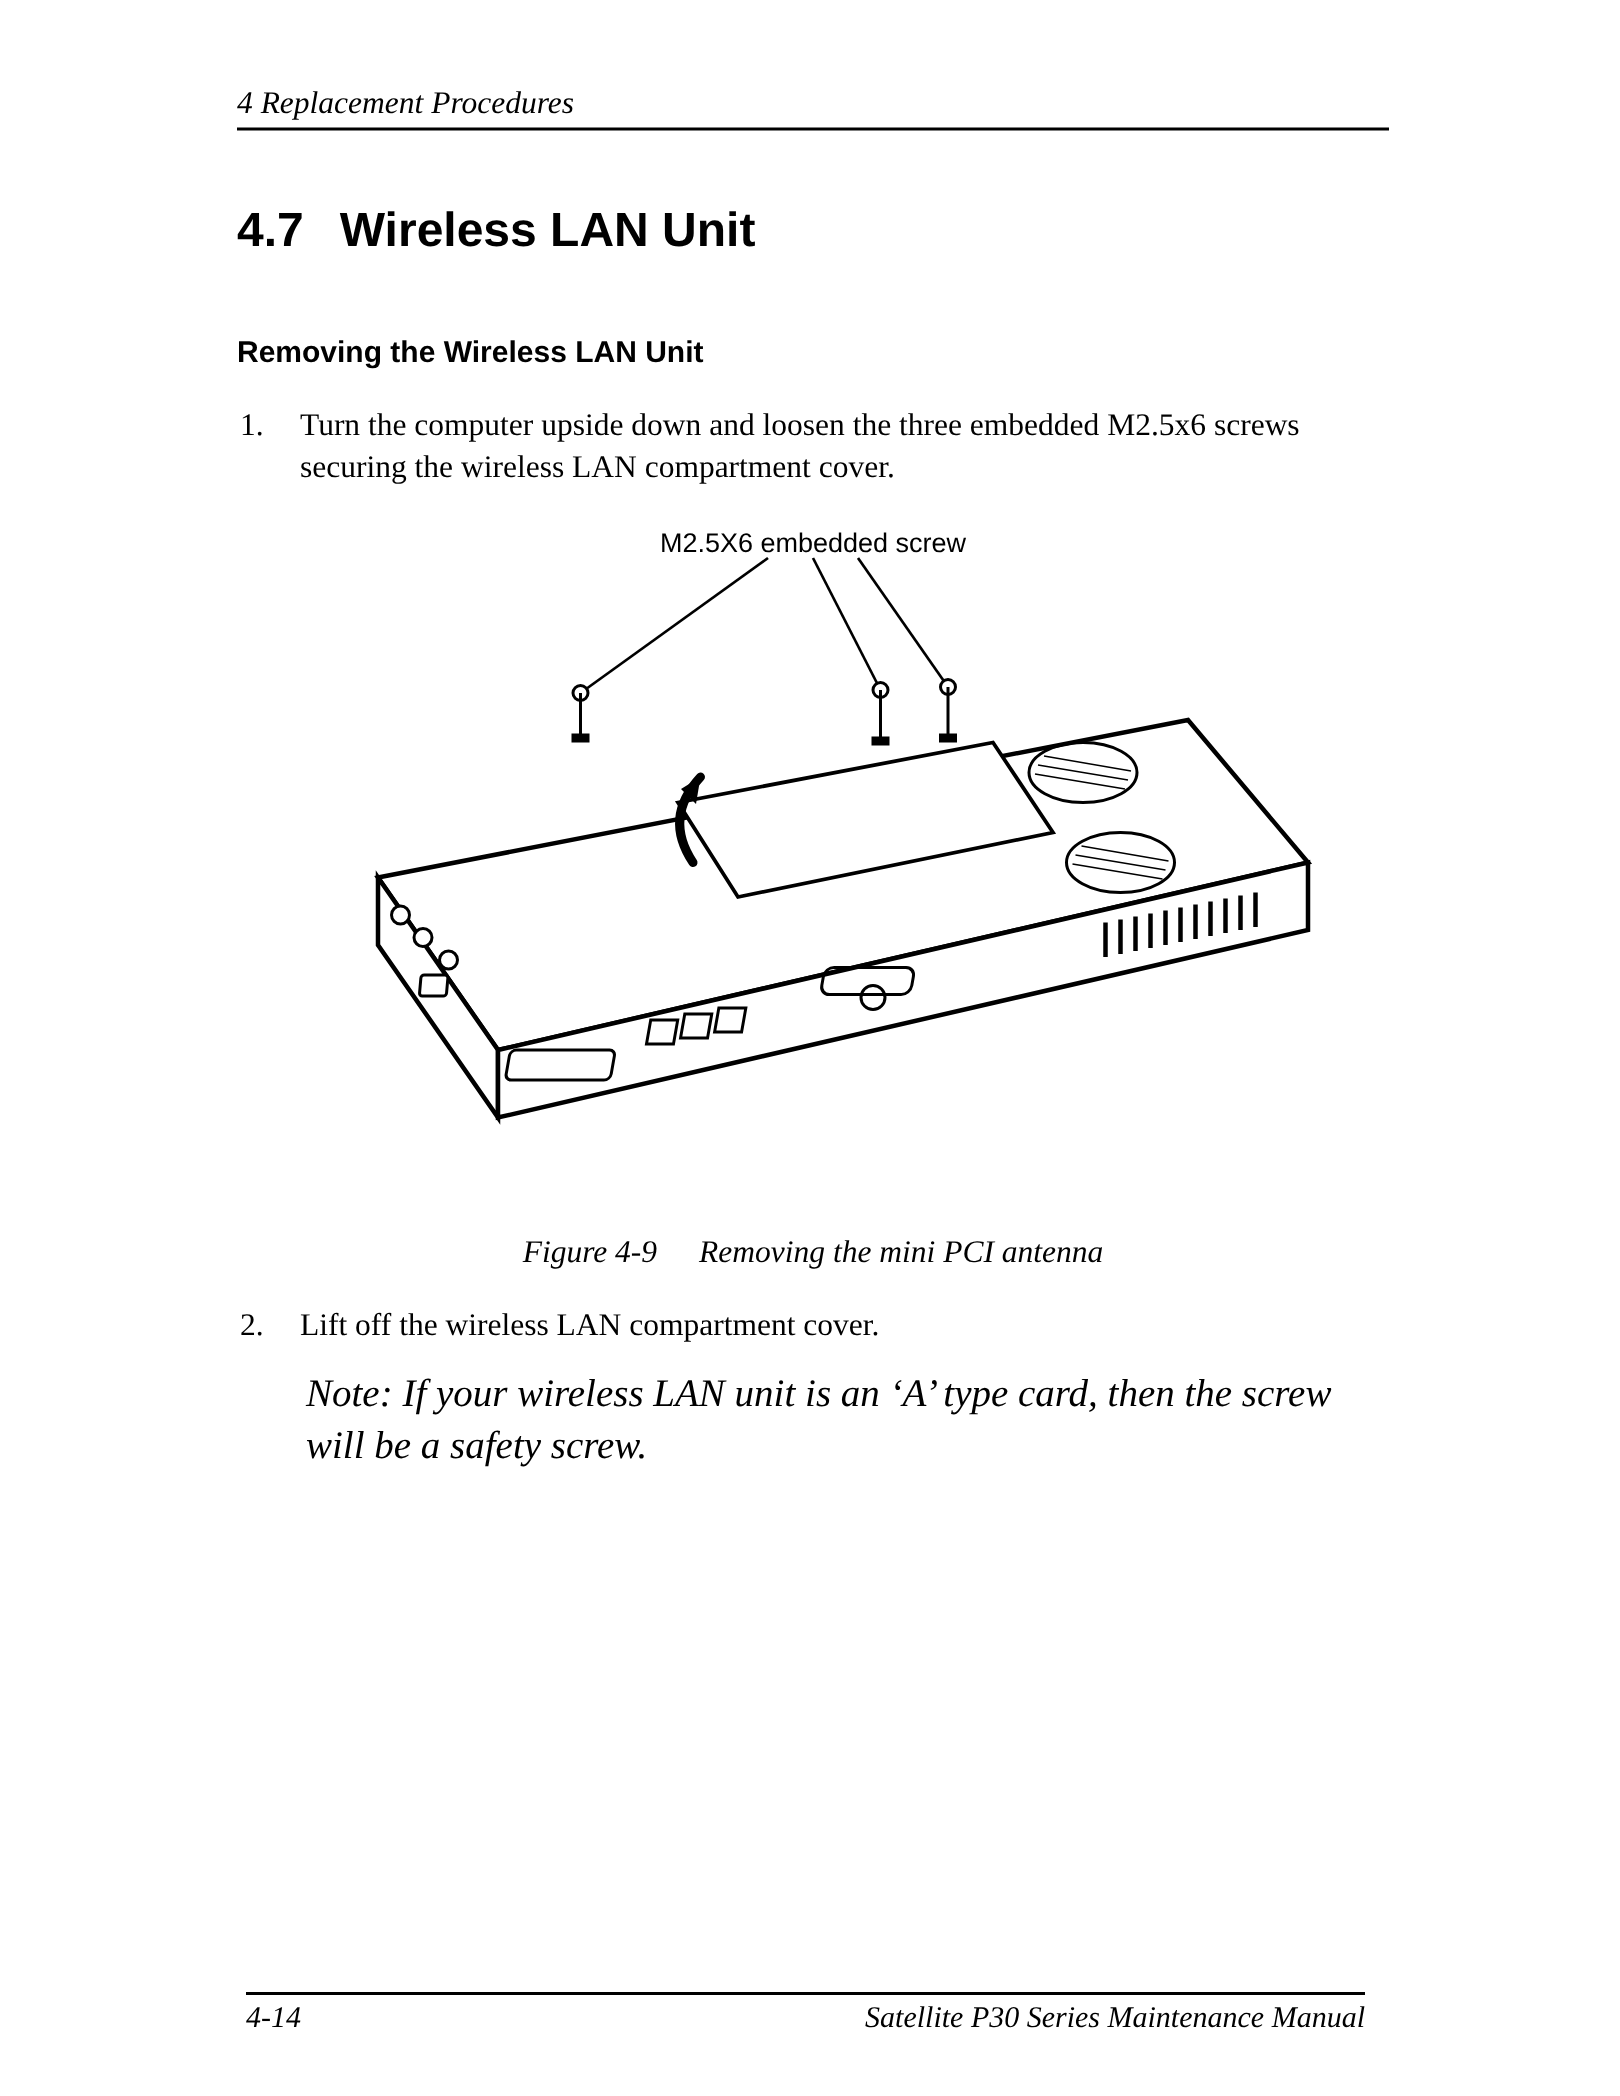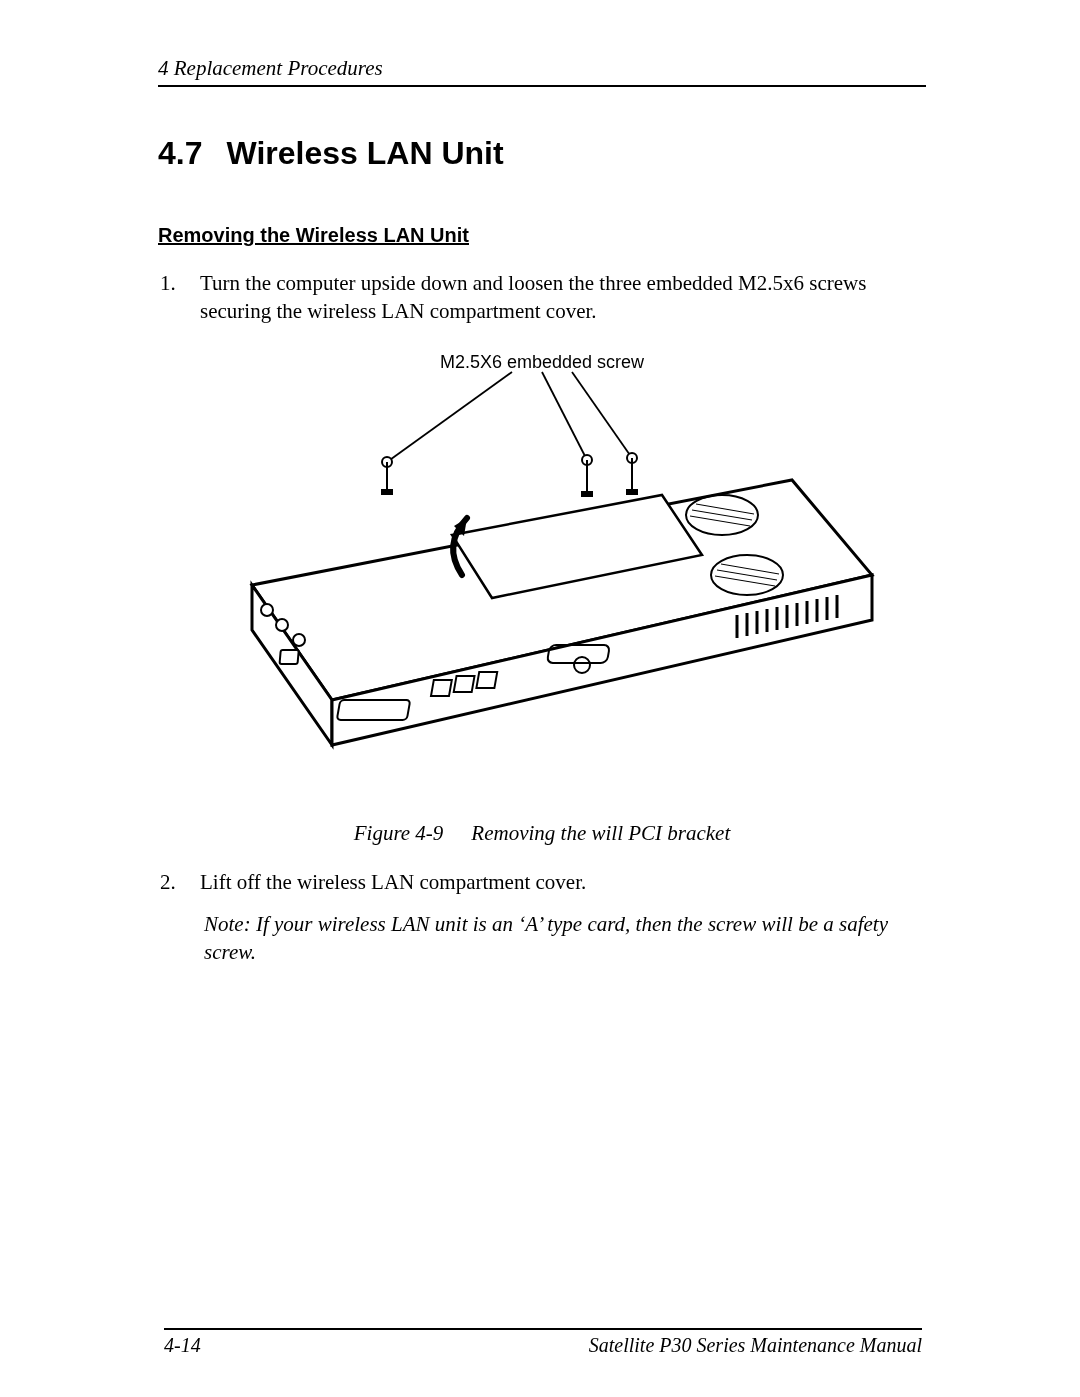--- a/index.html
+++ b/index.html
@@ -32,21 +32,20 @@
   }
   .section-heading .sec-number {
     display: inline-block;
     margin-right: 24px;
   }
   .subheading {
     margin-top: 52px;
     font-family: Arial, Helvetica, sans-serif;
     font-weight: bold;
     font-size: 20px;
-    text-decoration: underline;
   }
   ol.steps {
     margin: 22px 0 0 0;
     padding: 0 0 0 42px;
     list-style: none;
     font-size: 21px;
     line-height: 1.35;
   }
   ol.steps > li {
     position: relative;
@@ -74,27 +73,27 @@
     font-size: 21px;
   }
   .figure-label {
     display: inline-block;
     margin-right: 28px;
     margin-top: 47px;
   }
   .note-line {
     margin: 12px 0 0 46px;
     font-style: italic;
-    font-size: 21px;
+    font-size: 26px;
     line-height: 1.35;
   }
   .footer {
     position: absolute;
     left: 110px;
-    right: 104px;
+    right: 116px;
     bottom: 40px;
     border-top: 2px solid #000;
     padding-top: 4px;
     display: flex;
     justify-content: space-between;
     font-style: italic;
     font-size: 20px;
   }
   .steps-continued {
     margin-top: 6px;
@@ -208,21 +207,21 @@
       <g stroke="#000" stroke-width="2" fill="#fff">
         <circle cx="75" cy="260" r="6"></circle>
         <circle cx="90" cy="275" r="6"></circle>
         <circle cx="107" cy="290" r="6"></circle>
         <rect x="115" y="300" width="18" height="14" rx="2" transform="skewX(-5)"></rect>
       </g>
     </svg>
   </div>
 
   <div class="figure-caption">
-    <span class="figure-label">Figure 4-9</span><span>Removing the will PCI bracket</span>
+    <span class="figure-label">Figure 4-9</span><span>Removing the mini PCI antenna</span>
   </div>
 
   <ol class="steps steps-continued">
     <li data-marker="2.">
       <span>Lift off the wireless LAN compartment cover.</span>
     </li>
   </ol>
 
   <div class="note-line">Note: If your wireless LAN unit is an ‘A’ type card, then the screw will be a safety screw.</div>
 

